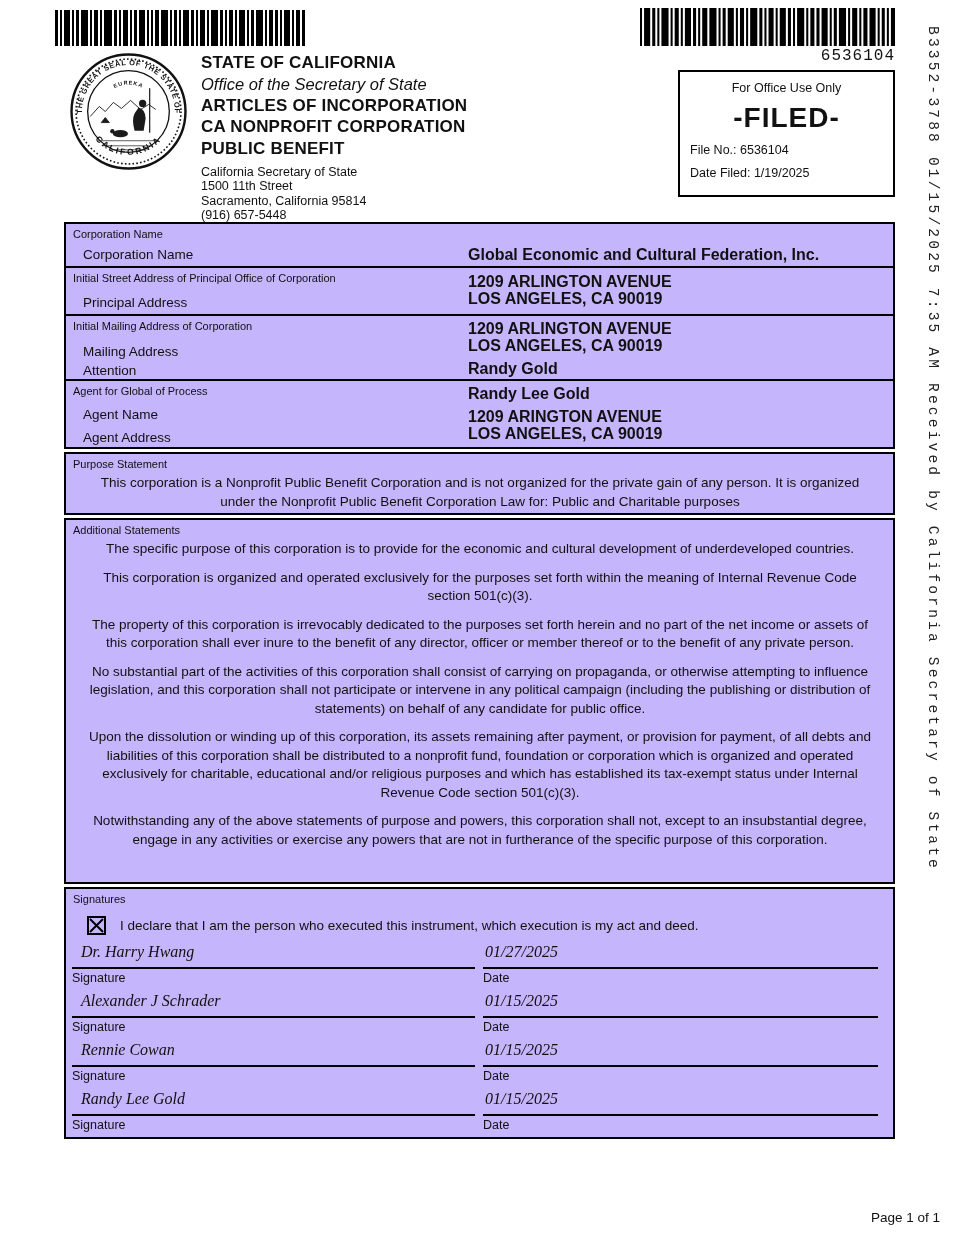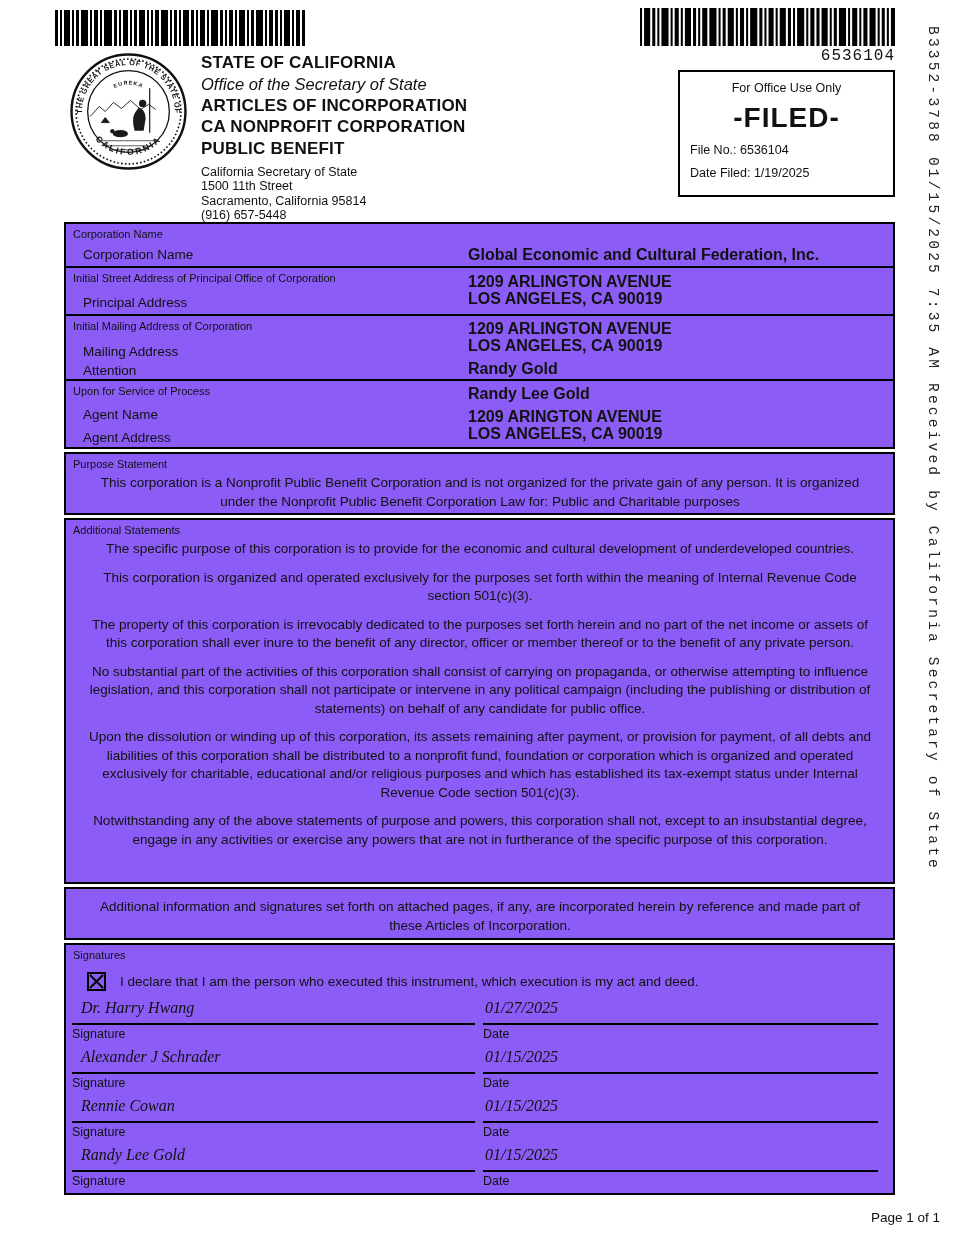--- a/index.html
+++ b/index.html
@@ -23,21 +23,21 @@
   #filed-box .fb-stamp{text-align:center;font-size:28px;font-weight:bold;letter-spacing:1px;margin-top:7px;}
   #filed-box .fb-line{font-size:12.5px;margin-left:10px;margin-top:9px;}
 
   #side-text{position:absolute;left:941px;top:26px;transform-origin:0 0;transform:rotate(90deg);
     white-space:nowrap;font-family:"Liberation Mono","DejaVu Sans Mono",monospace;
     font-size:14.5px;letter-spacing:3.2px;color:#222;}
 
   
   #form{position:absolute;left:64px;top:222px;width:831px;}
   .sec{border:2px solid #000;box-sizing:border-box;width:831px;position:relative;
-    margin-top:-2px;background:#8b5cf6;}
+    margin-top:-2px;background:#c4b5fd;}
   .sec.gap3{margin-top:3px;}
   .mini{font-size:11px;position:absolute;left:7px;top:4px;}
   .fld{font-size:13.5px;position:absolute;left:17px;}
   .val{font-size:16px;position:absolute;left:402px;line-height:16.5px;font-weight:bold;}
   .sec p{font-size:13.5px;line-height:18.5px;margin:0 22px 0 23px;text-align:center;}
 
   
   .mini-flow{font-size:11px;margin:4px 0 4px 7px;}
 
   
@@ -151,21 +151,21 @@
     <div class="fld" style="top:28px;">Mailing Address</div>
     <div class="fld" style="top:47px;">Attention</div>
     <div class="val" style="top:5px;">
       <div>1209 ARLINGTON AVENUE</div>
       <div>LOS ANGELES, CA 90019</div>
     </div>
     <div class="val" style="top:45px;">Randy Gold</div>
   </div>
 
   <div class="sec" style="height:70px;">
-    <div class="mini">Upon for Service of Process</div>
+    <div class="mini">Agent for Global of Process</div>
     <div class="fld" style="top:26px;">Agent Name</div>
     <div class="fld" style="top:49px;">Agent Address</div>
     <div class="val" style="top:5px;">Randy Lee Gold</div>
     <div class="val" style="top:28px;">
       <div>1209 ARINGTON AVENUE</div>
       <div>LOS ANGELES, CA 90019</div>
     </div>
   </div>
 
   <div class="sec gap3" style="height:63px;">
@@ -176,23 +176,20 @@
   <div class="sec gap3" style="height:366px;">
     <div class="mini-flow">Additional Statements</div>
     <p style="margin-bottom:10px;">The specific purpose of this corporation is to provide for the economic and cultural development of underdeveloped countries.</p>
     <p style="margin-bottom:10px;">This corporation is organized and operated exclusively for the purposes set forth within the meaning of Internal Revenue Code section 501(c)(3).</p>
     <p style="margin-bottom:10px;">The property of this corporation is irrevocably dedicated to the purposes set forth herein and no part of the net income or assets of this corporation shall ever inure to the benefit of any director, officer or member thereof or to the benefit of any private person.</p>
     <p style="margin-bottom:10px;">No substantial part of the activities of this corporation shall consist of carrying on propaganda, or otherwise attempting to influence legislation, and this corporation shall not participate or intervene in any political campaign (including the publishing or distribution of statements) on behalf of any candidate for public office.</p>
     <p style="margin-bottom:10px;">Upon the dissolution or winding up of this corporation, its assets remaining after payment, or provision for payment, of all debts and liabilities of this corporation shall be distributed to a nonprofit fund, foundation or corporation which is organized and operated exclusively for charitable, educational and/or religious purposes and which has established its tax-exempt status under Internal Revenue Code section 501(c)(3).</p>
     <p>Notwithstanding any of the above statements of purpose and powers, this corporation shall not, except to an insubstantial degree, engage in any activities or exercise any powers that are not in furtherance of the specific purpose of this corporation.</p>
   </div>
 
-  <div class="sec gap3" style="height:53px;">
-    <p style="padding-top:9px;">Additional information and signatures set forth on attached pages, if any, are incorporated herein by reference and made part of these Articles of Incorporation.</p>
-  </div>
 
   <div class="sec gap3" id="sig-box">
     <div class="mini">Signatures</div>
     <div class="checkbox">
       <svg width="15" height="15" viewBox="0 0 15 15">
           <path d="M1 1 L14 14 M14 1 L1 14" stroke="#000" stroke-width="2" fill="none"></path>
         </svg>
     </div>
     <div class="decl">I declare that I am the person who executed this instrument, which execution is my act and deed.</div>
 

